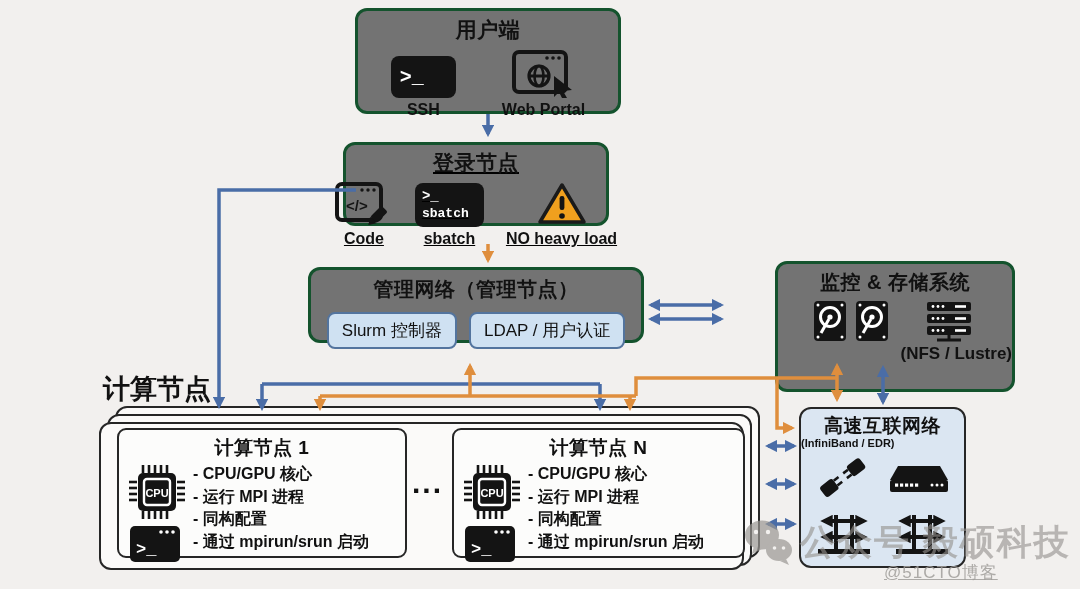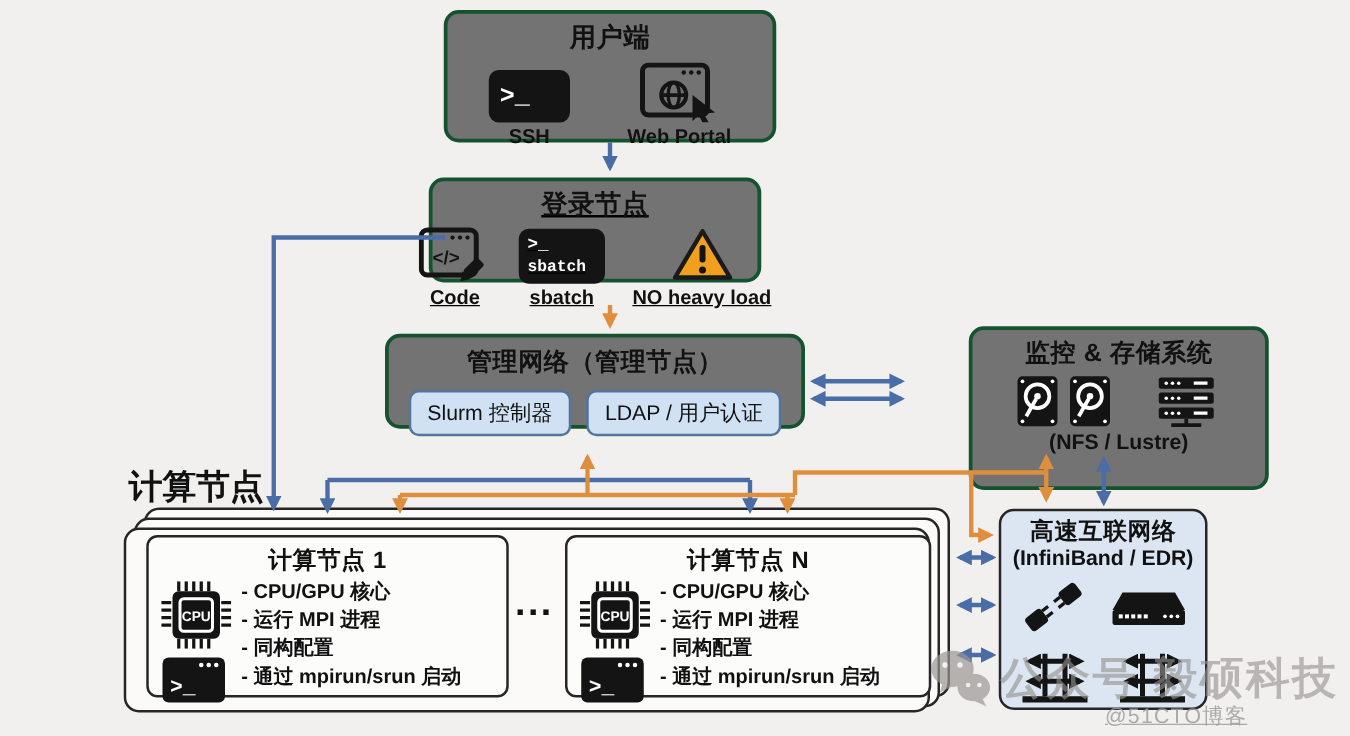--- a/index.html
+++ b/index.html
@@ -29,36 +29,36 @@
   
   #mgmt-box{left:308px;top:267px;width:336px;height:76px;}
   #mgmt-box .box-title{font-size:20px;margin-top:6px;}
   .chip-row{display:flex;justify-content:center;gap:12px;margin-top:9px;}
   .chip{background:#cfe1f2;border:2px solid #53749e;border-radius:8px;font-weight:normal;font-size:17px;color:#111;padding:5px 13px;white-space:nowrap;}
 
   
   #storage-box{left:727px;top:261px;width:240px;height:131px;margin-left:48px;}
   #storage-box .box-title{font-size:20px;margin-top:5px;}
   #storage-box .icon-row{gap:8px;margin-top:4px;align-items:center;}
-  #storage-caption{text-align:center;font-weight:bold;font-size:17px;margin-top:2px;color:#111;}
+  #storage-caption{text-align:right;font-weight:bold;font-size:17px;margin-top:2px;color:#111;}
 
   
   .stack-layer{position:absolute;background:#fbfaf9;border:2.5px solid #262626;border-radius:12px;box-sizing:border-box;}
   #compute-label{position:absolute;left:103px;top:371px;font-size:27px;font-weight:bold;color:#111;}
   .node-box{position:absolute;background:#fcfcfb;border:2.5px solid #262626;border-radius:9px;box-sizing:border-box;}
   .node-box .box-title{font-size:19px;margin-top:5px;}
   .node-body{display:flex;padding:2px 6px 0 10px;gap:8px;}
   .node-icons{display:flex;flex-direction:column;align-items:flex-start;gap:6px;padding-top:2px;}
   .bullets{font-weight:bold;font-size:16px;color:#111;line-height:1.42;white-space:nowrap;}
   #ellipsis{position:absolute;left:412px;top:466px;font-size:30px;font-weight:bold;color:#111;letter-spacing:2px;}
 
   
   #interconnect-box{left:799px;top:407px;width:167px;height:161px;background:#dbe6f2;border:2.5px solid #262626;}
   #interconnect-box .box-title{font-size:19px;margin-top:6px;line-height:1.15;}
-  #interconnect-sub{text-align:center;font-weight:bold;font-size:17px;color:#111;}
+  #interconnect-sub{font-weight:bold;font-size:11px;color:#111;}
   .ic-grid{display:flex;flex-wrap:wrap;justify-content:center;align-items:center;column-gap:18px;row-gap:6px;margin-top:6px;}
 
   
   #watermark{position:absolute;left:742px;top:518px;display:flex;align-items:center;gap:6px;pointer-events:none;}
   #watermark-text{font-size:35px;font-weight:bold;color:rgba(148,145,142,.62);white-space:nowrap;letter-spacing:2px;}
   #cto-credit{position:absolute;left:884px;top:561px;font-size:17px;color:rgba(160,157,154,.85);letter-spacing:1px;text-decoration:underline;}
 
   svg.overlay{position:absolute;left:0;top:0;pointer-events:none;}
   .icon-svg{display:block;}
 </style>

